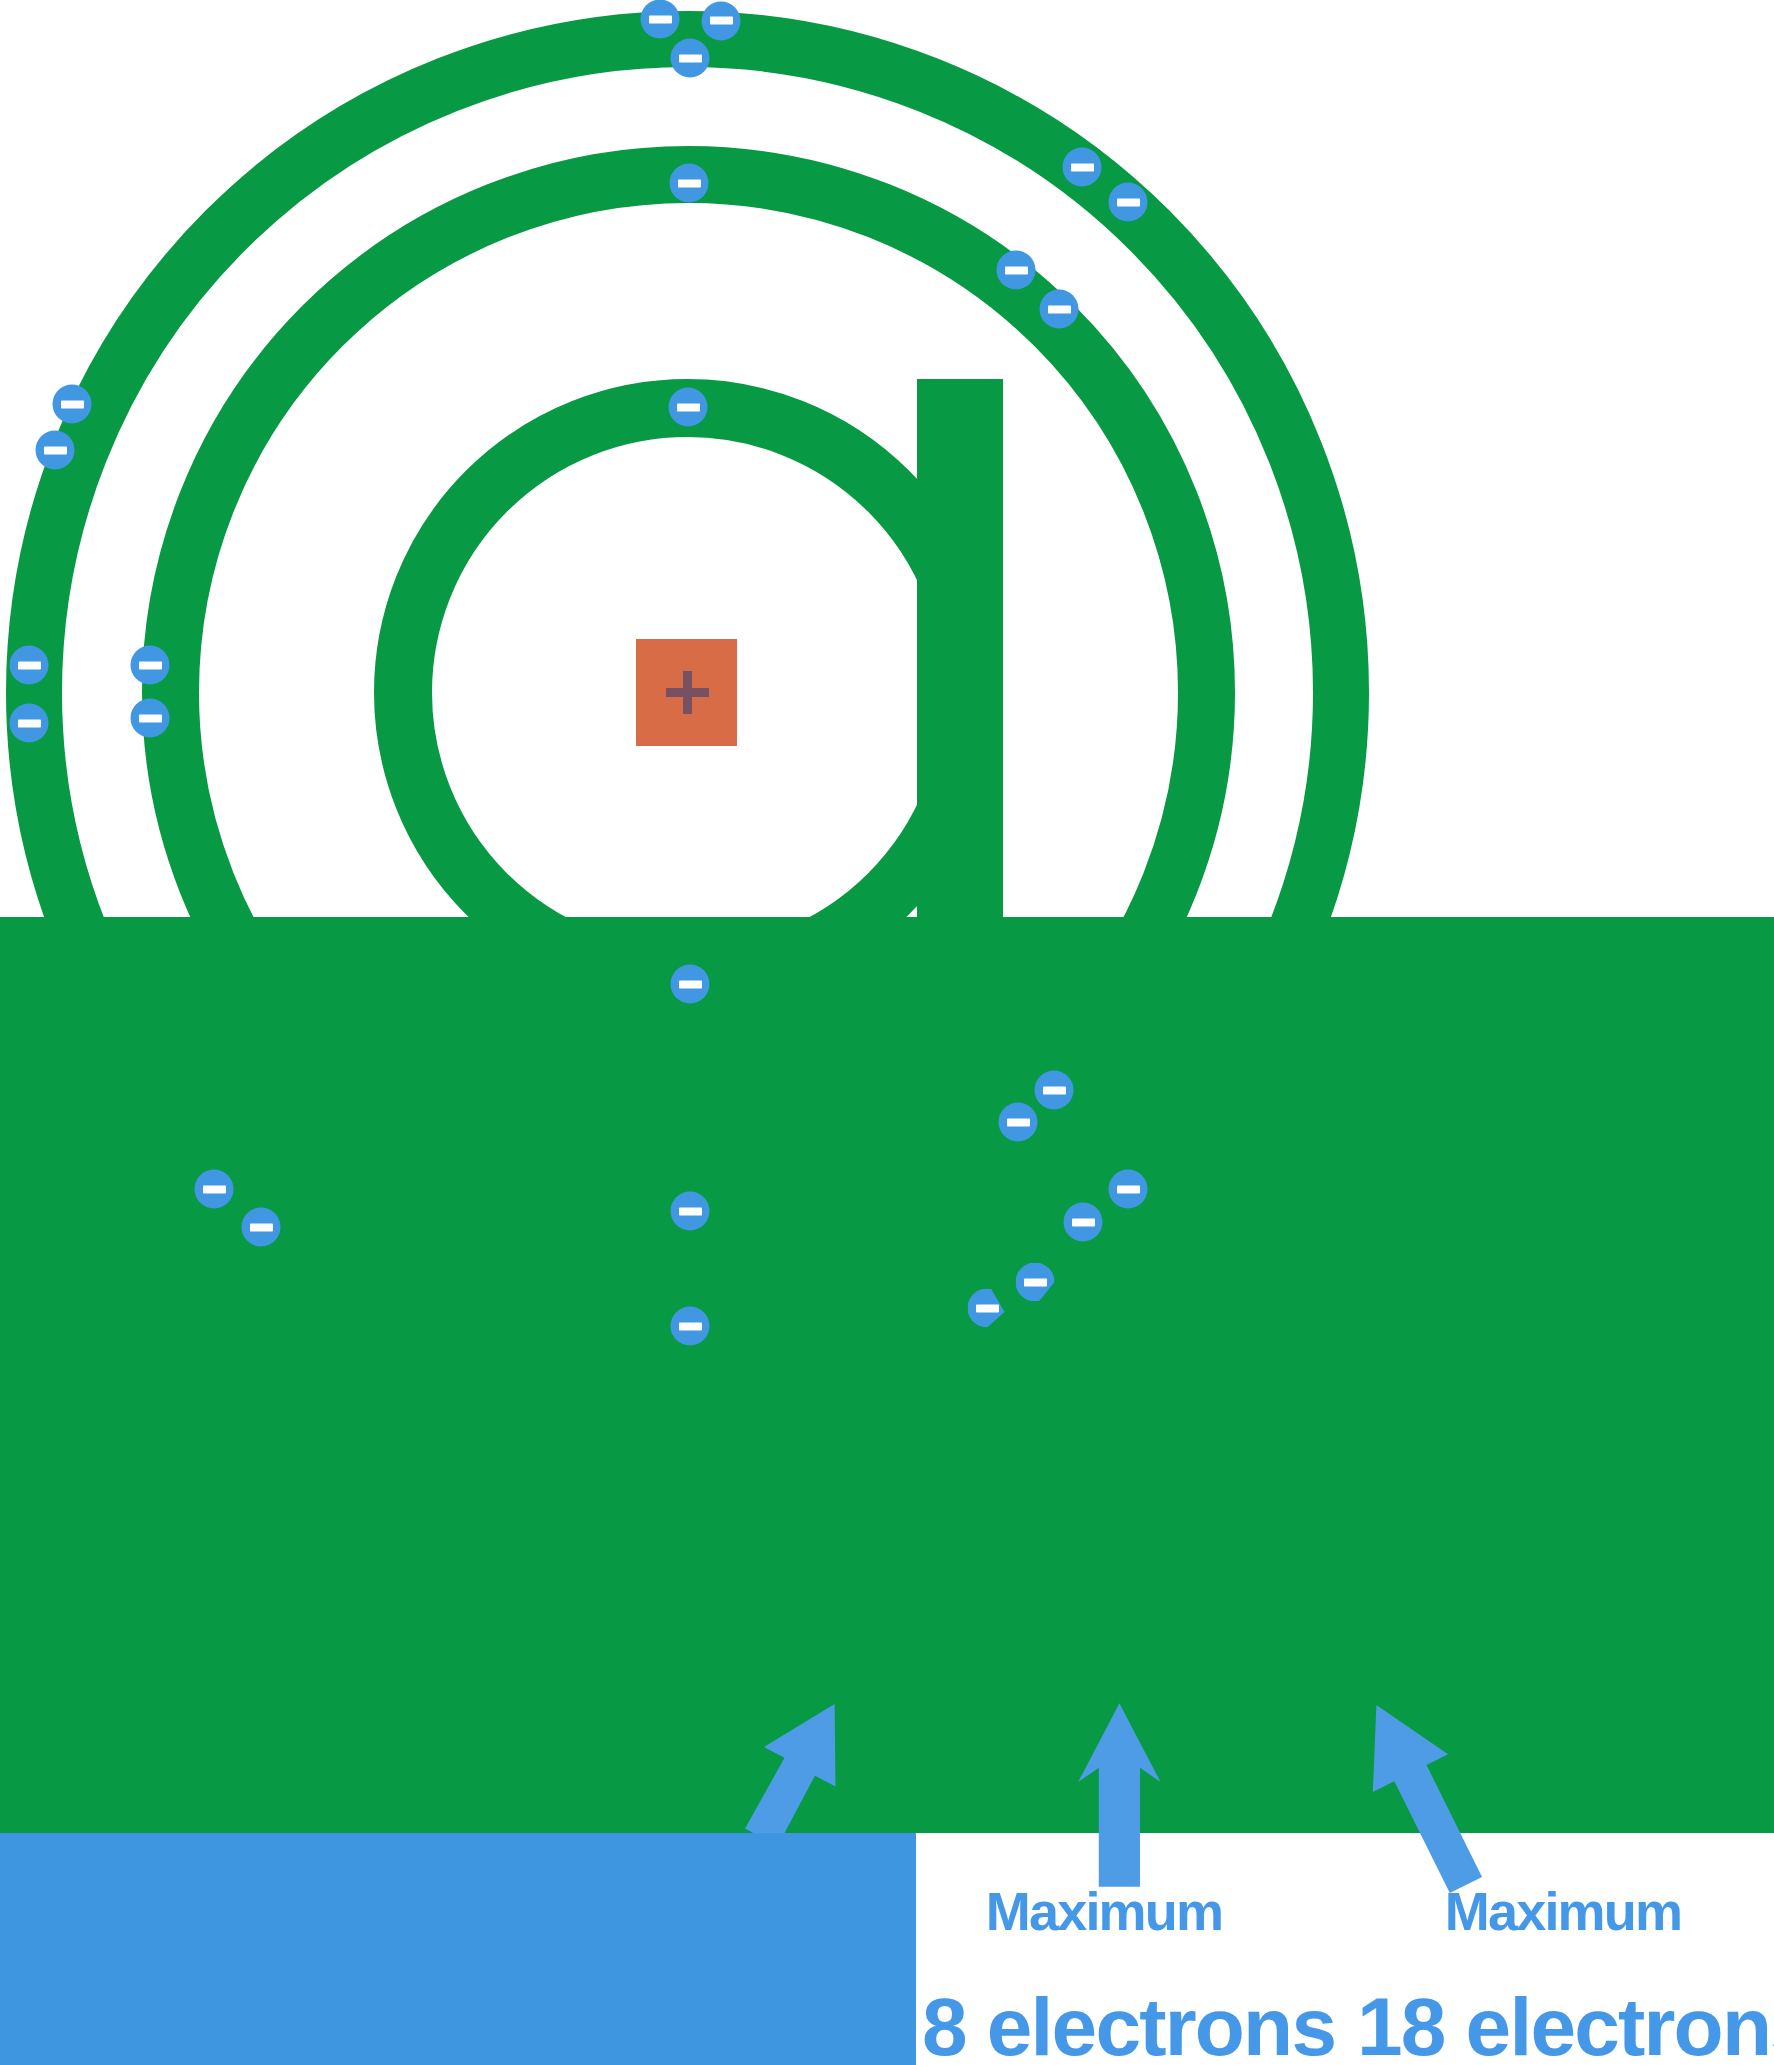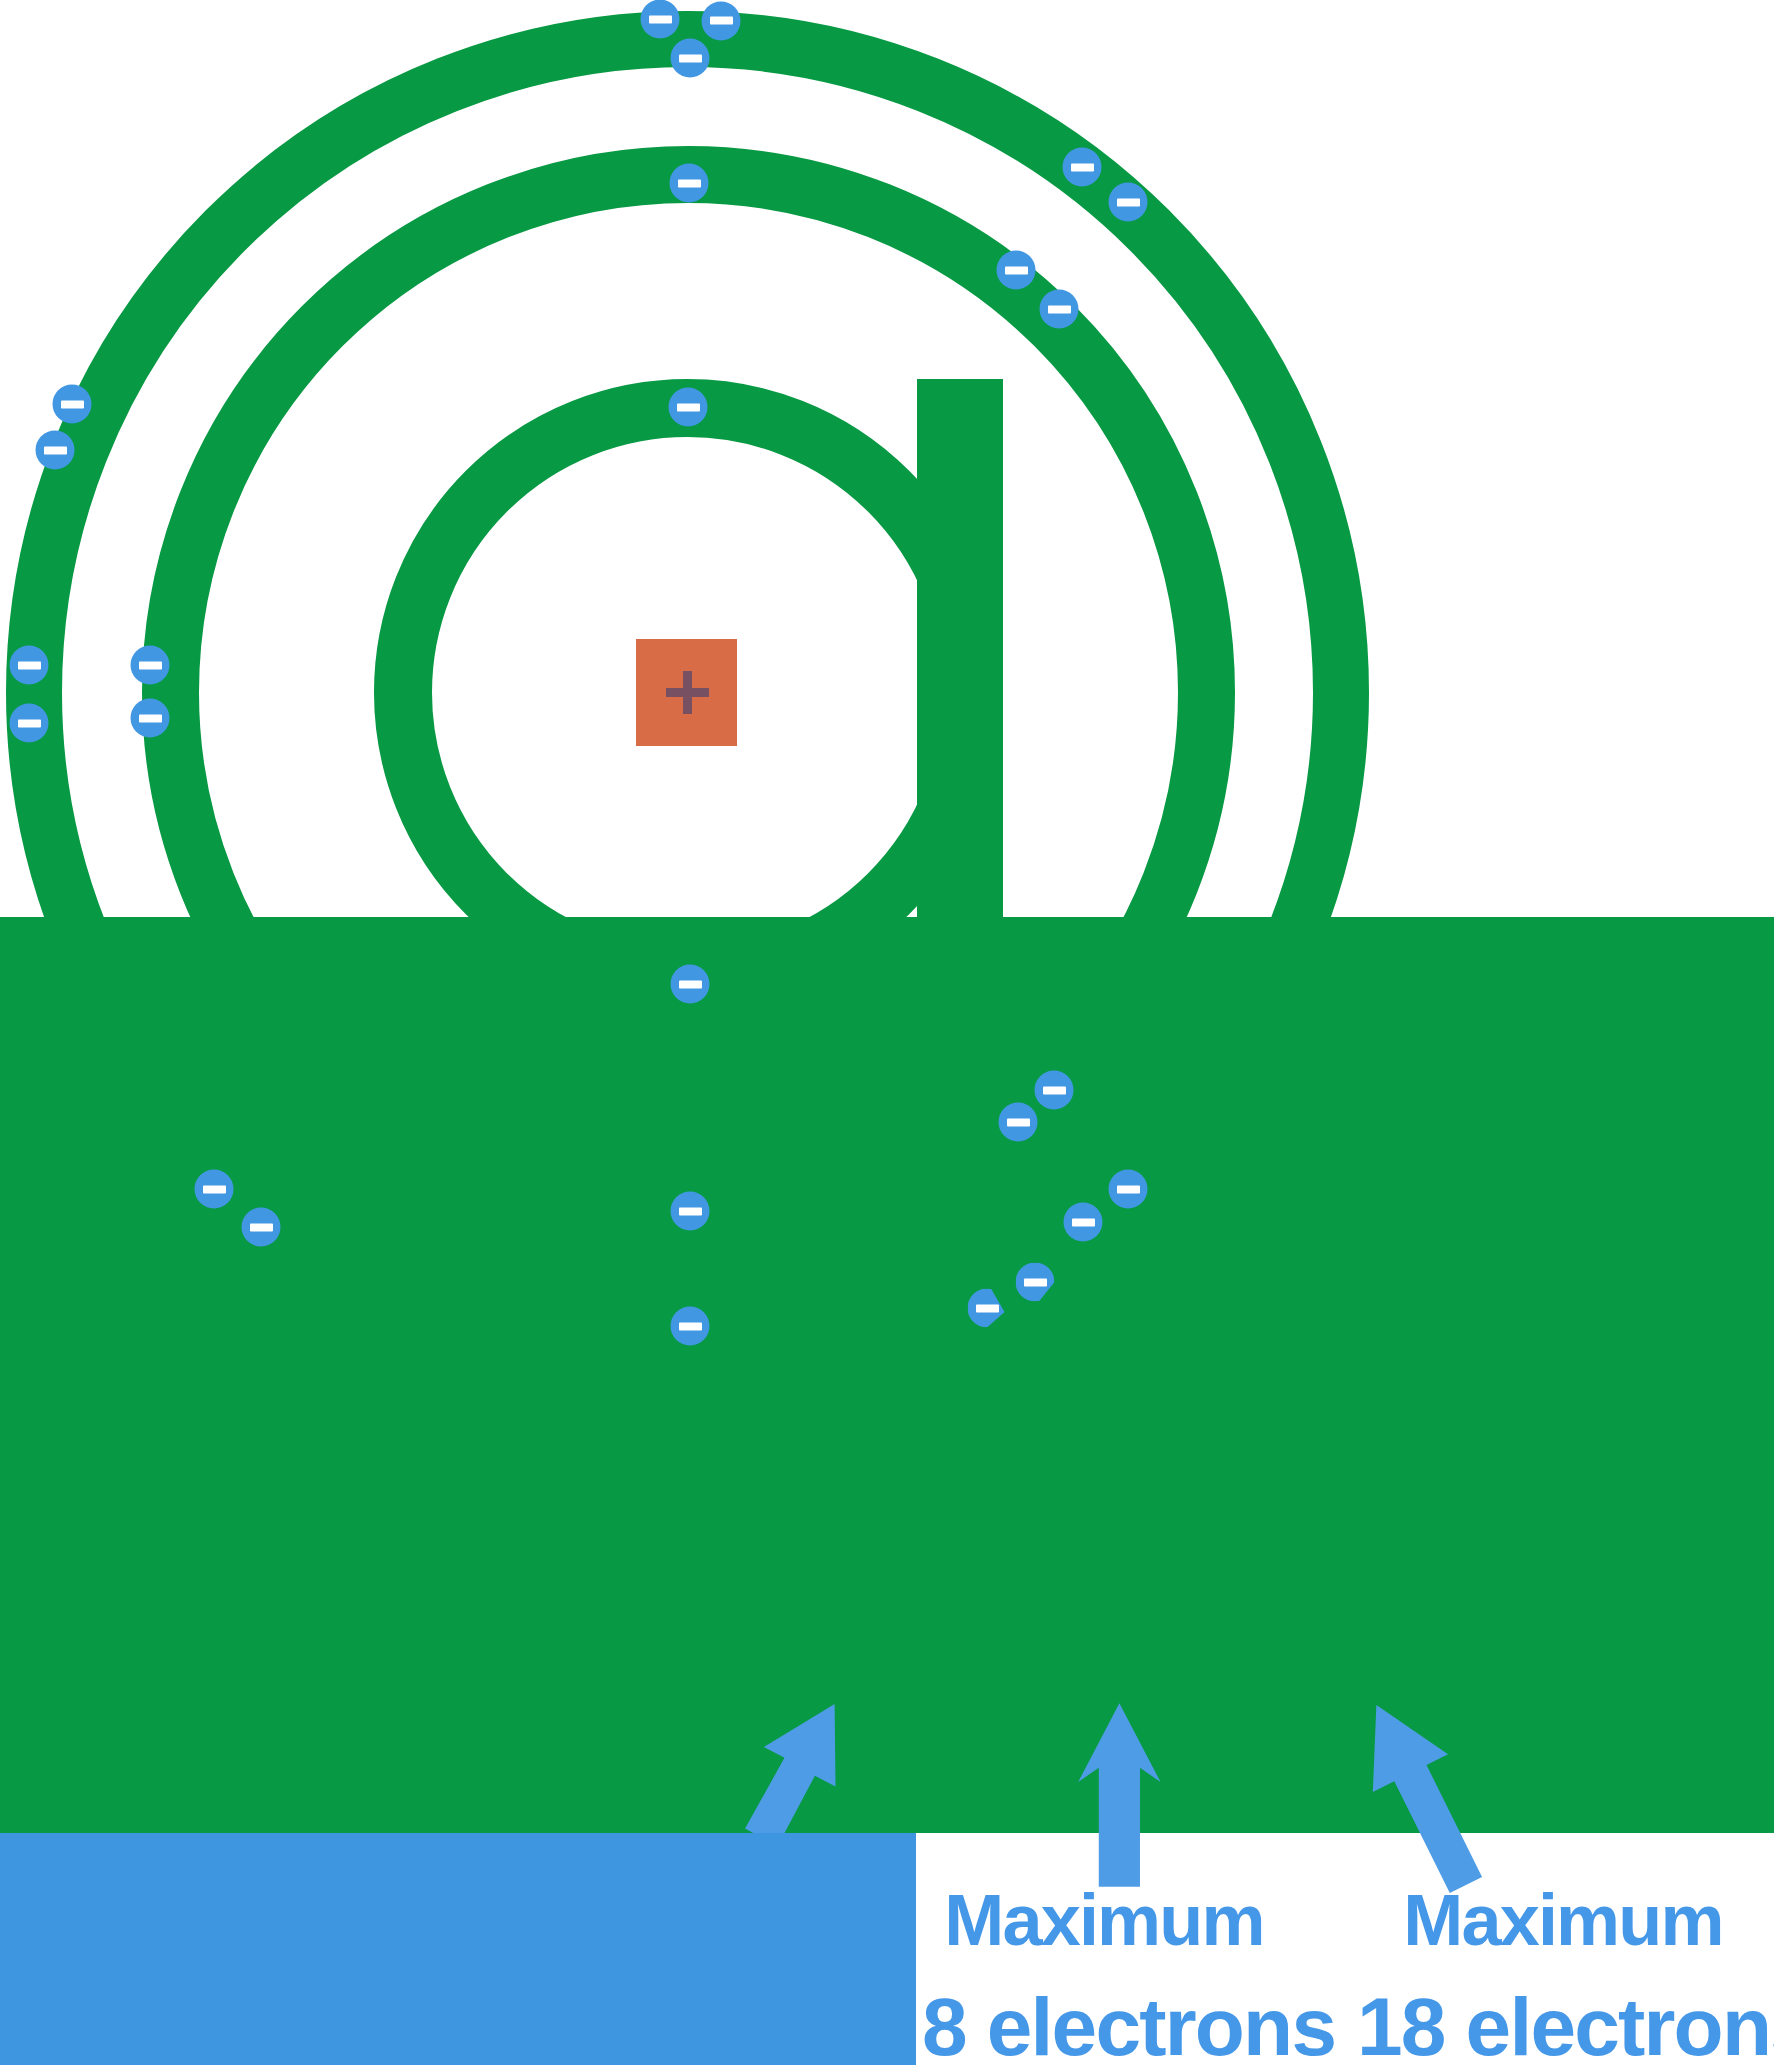--- a/index.html
+++ b/index.html
@@ -32,21 +32,21 @@
   }
   .electron .minus{
     position:absolute;left:50%;top:50%;transform:translate(-50%,-50%);
     width:23px;height:8px;background:#ffffff;border-radius:0.9px;
   }
   
   .arrows{position:absolute;left:0;top:0;width:1774px;height:2065px;}
   .arrows polygon{fill:#4f9ce6;}
   
   .label{position:absolute;color:#4598e8;font-weight:600;letter-spacing:-1.8px;text-align:center;line-height:1;}
-  .label .l1{position:absolute;left:0;right:0;top:0;font-size:72px;}
+  .label .l1{position:absolute;left:0;right:0;top:0;font-size:54px;}
   .label .l2{position:absolute;left:0;right:0;top:102px;font-size:82px;white-space:nowrap;}
   .label-1{left:922px;top:1884px;width:364px;height:181px;}
   .label-2{left:1357px;top:1884px;width:412px;height:181px;}
 </style>
 </head>
 <body>
 
 <div class="canvas">
 
   <div class="ring outer"></div>

